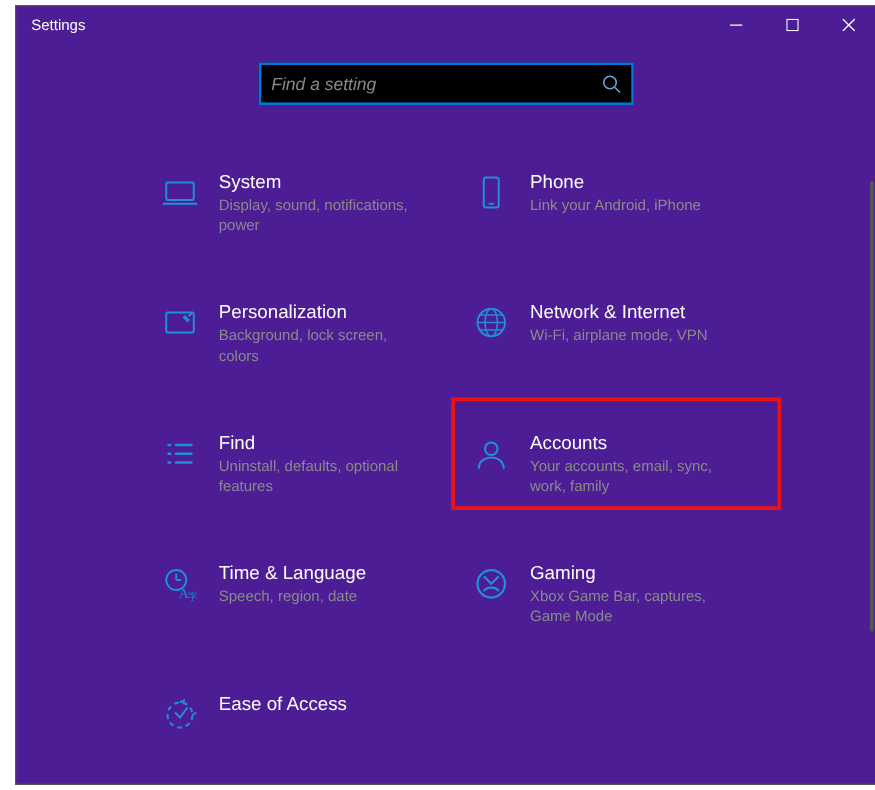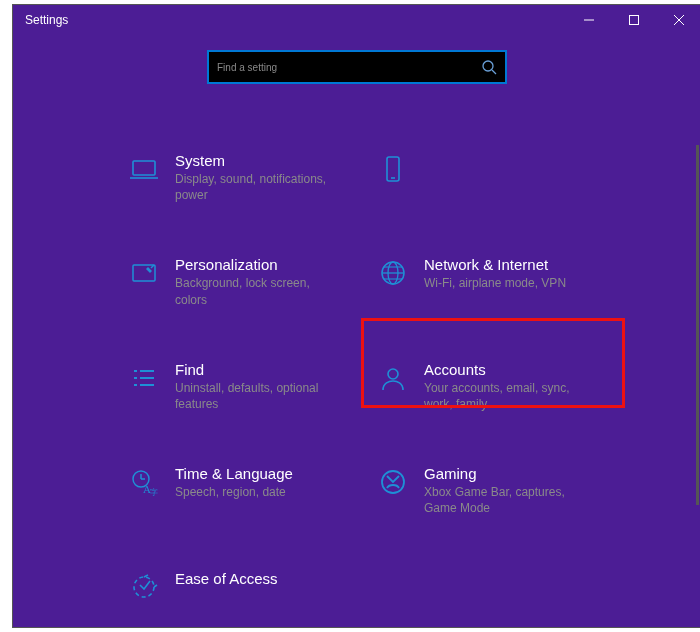--- a/index.html
+++ b/index.html
@@ -31,27 +31,28 @@
     .search-wrap { display: flex; justify-content: center; margin-top: 15px; }
     .search {
       width: 300px; height: 34px;
       border: 2px solid #0078d4;
       background: #000;
       display: flex; align-items: center;
       padding: 0 8px;
     }
     .search input {
       flex: 1; background: transparent; border: none;
-      outline: none; color: #fff; font-size: 10px;
+      outline: none; color: #fff; font-size: 14px;
       font-family: inherit;
+      font-style: italic;
     }
     .search input::placeholder { color: #888; }
     .search-icon { width: 16px; height: 16px; color: #6aa0d8; }
     .grid {
-      margin-top: 64px;
+      margin-top: 49px;
       padding: 0 100px 0 110px;
       display: grid;
       grid-template-columns: 1fr 1fr;
       column-gap: 20px;
       row-gap: 45px;
     }
     .tile {
       display: flex; align-items: flex-start; gap: 16px;
       padding: 4px 6px;
       position: relative;
@@ -132,20 +133,24 @@
           <div class="tile-title">System</div>
           <div class="tile-desc">Display, sound, notifications, power</div>
         </div>
       </div>
       <div class="tile">
         <div class="icon-box">
           <svg viewBox="0 0 28 28">
             <use href="#ic-phone"></use>
           </svg>
         </div>
+        <div class="tile-text">
+          <div class="tile-title">Phone</div>
+          <div class="tile-desc">Link your Android, iPhone</div>
+        </div>
       </div>
       <div class="tile">
         <div class="icon-box">
           <svg viewBox="0 0 28 28">
             <use href="#ic-personalization"></use>
           </svg>
         </div>
         <div class="tile-text">
           <div class="tile-title">Personalization</div>
           <div class="tile-desc">Background, lock screen, colors</div>

